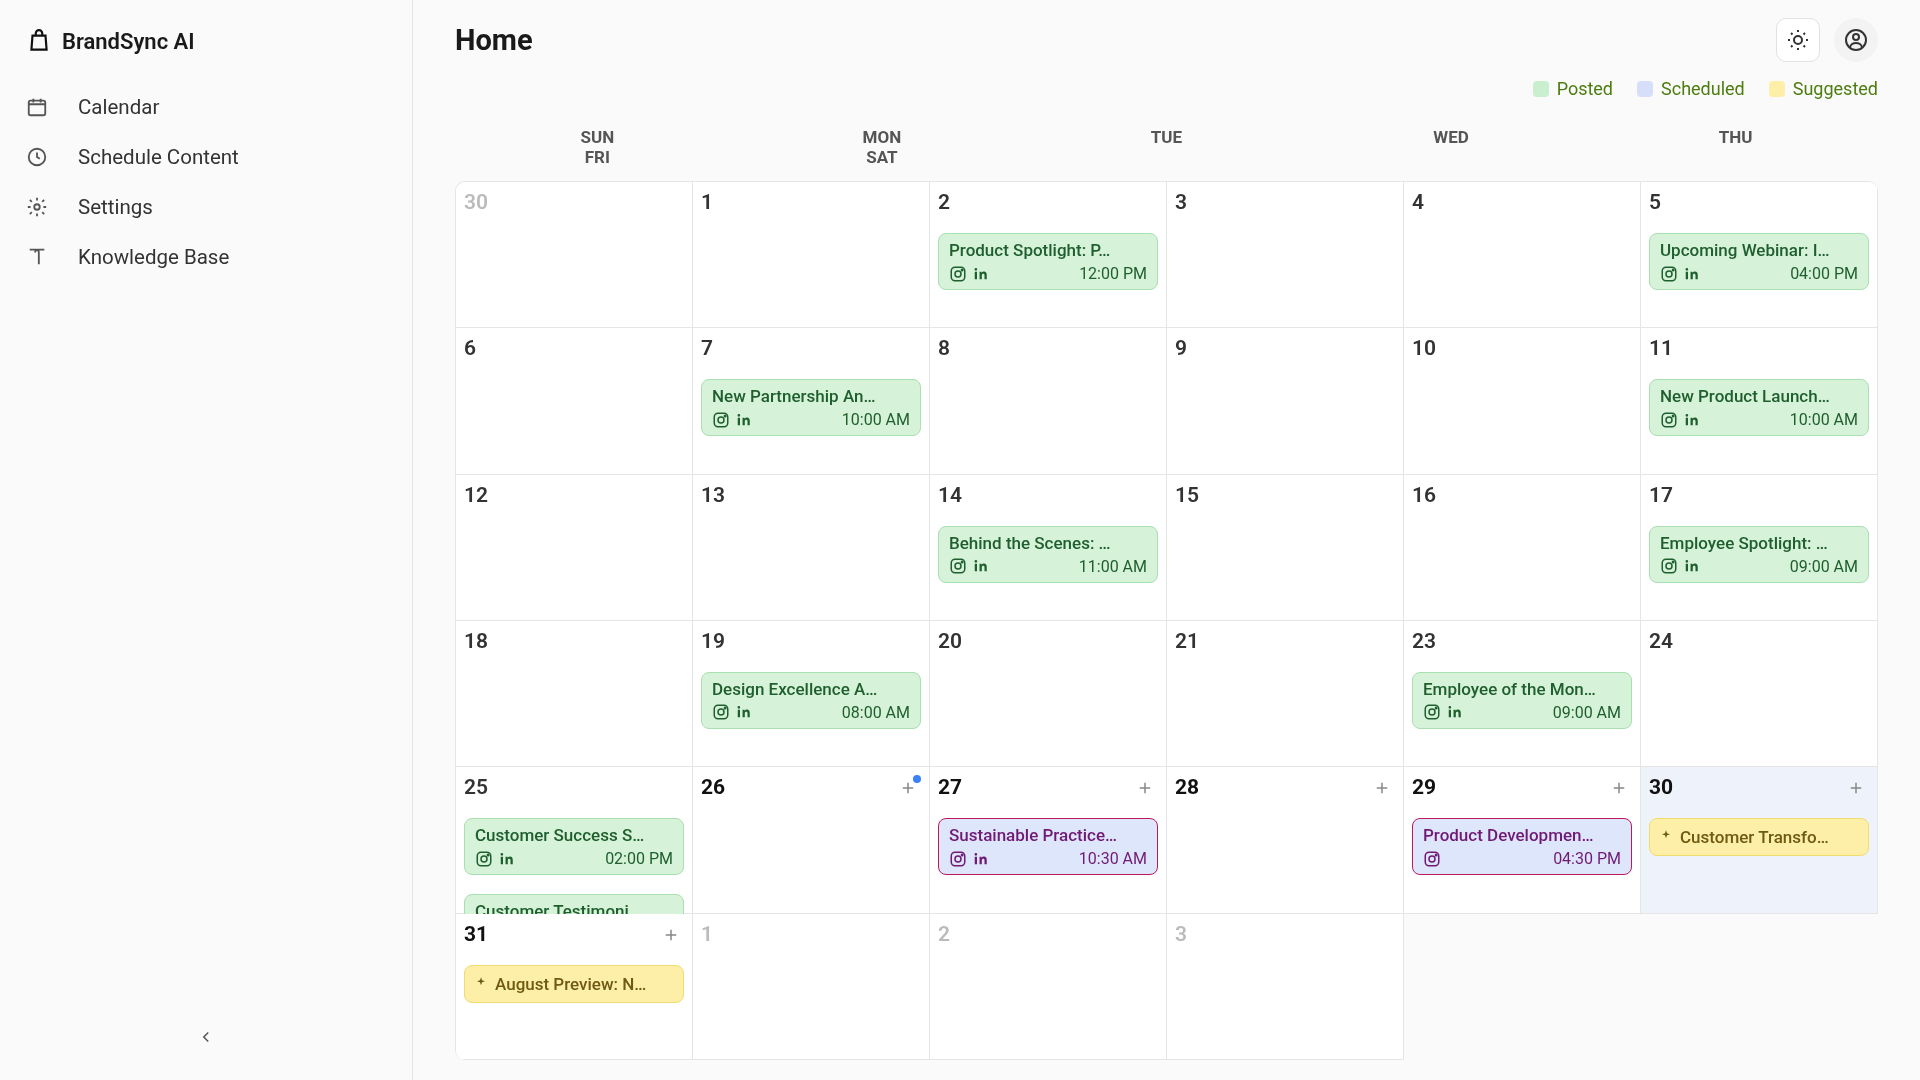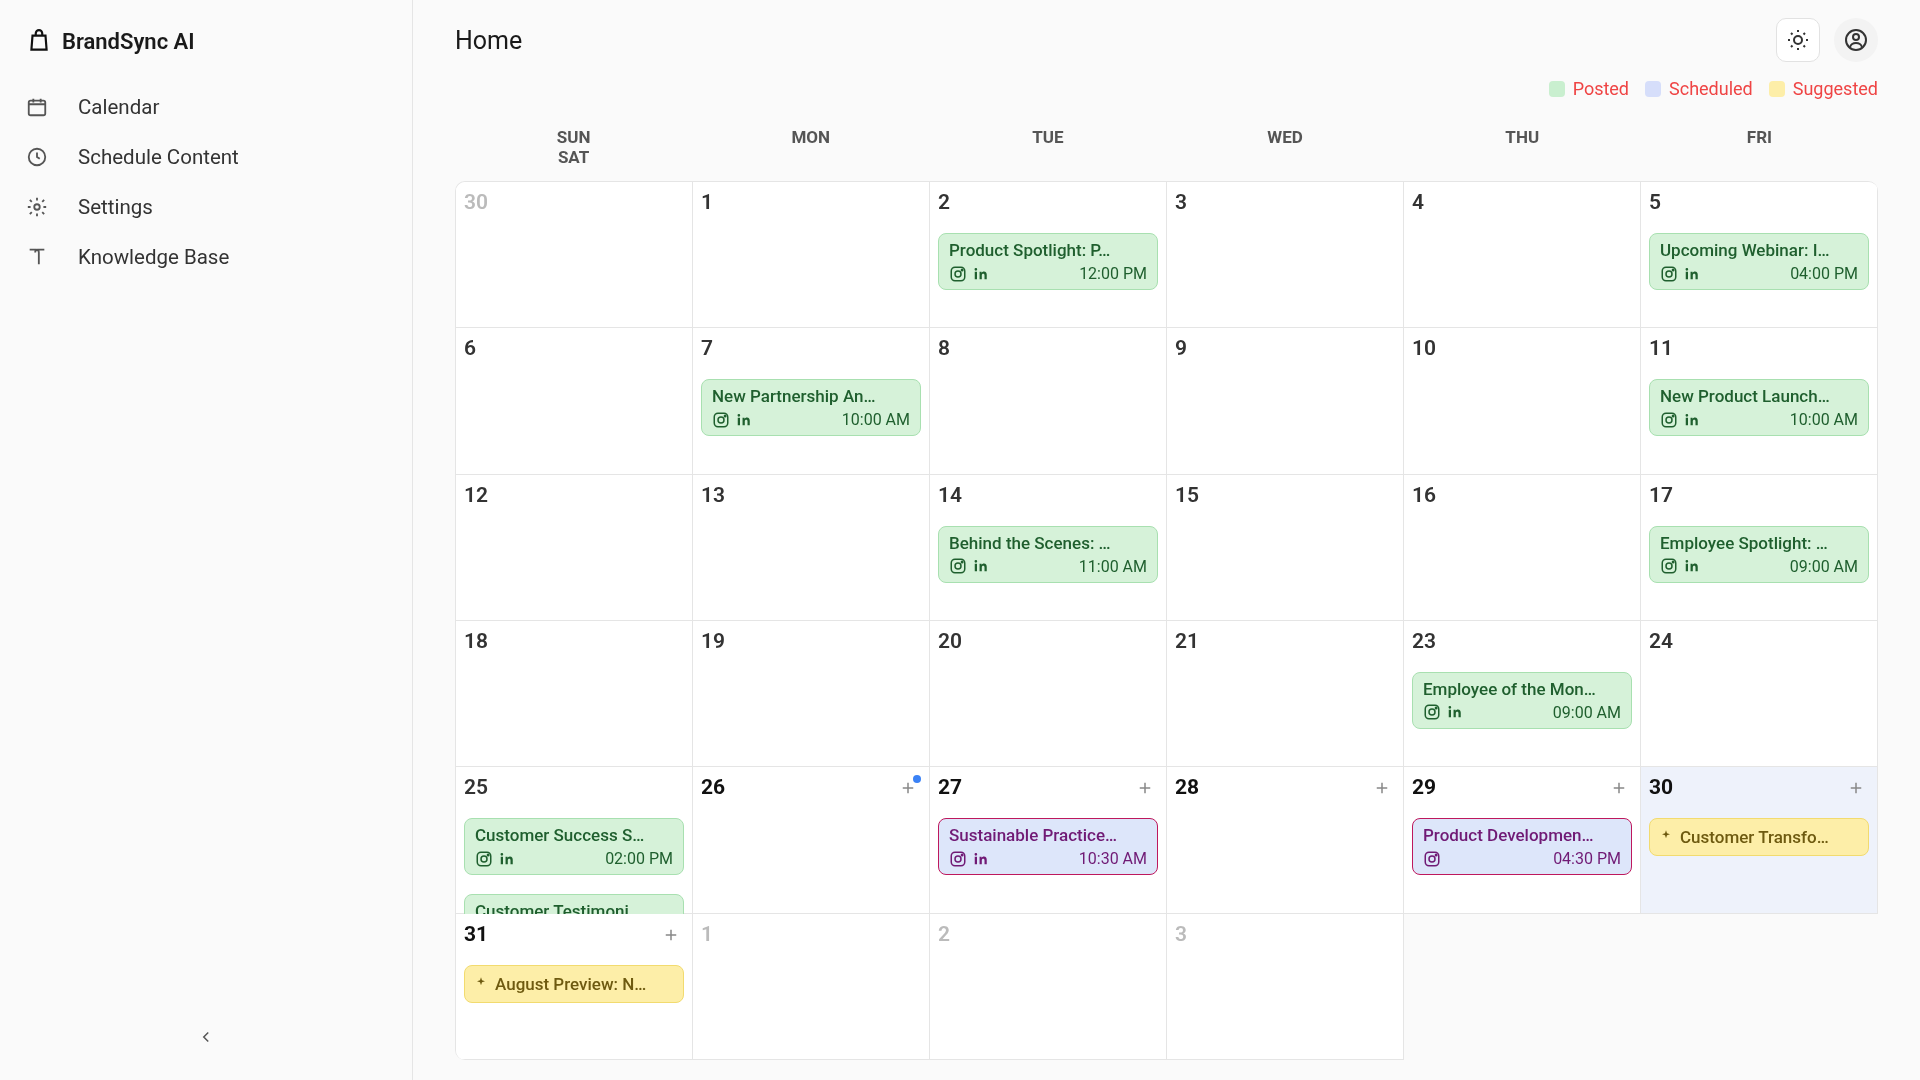--- a/index.html
+++ b/index.html
@@ -50,44 +50,44 @@
   display: flex;
   flex-direction: column;
   padding: 18px 42px 0 42px;
 }
 .topbar {
   display: flex;
   align-items: center;
   justify-content: space-between;
   padding-bottom: 8px;
 }
-.page-title { font-size: 25px; font-weight: 400; }
+.page-title { font-size: 29px; font-weight: 700; }
 .top-actions { display: flex; align-items: center; gap: 14px; }
 .icon-btn {
   width: 44px; height: 44px;
   border: 1px solid #e2e2e2;
   border-radius: 10px;
   background: #fff;
   display: flex; align-items: center; justify-content: center;
   cursor: pointer;
 }
 .icon-btn.user { background: #f3f3f3; border-radius: 50%; border: none; }
 .legend {
   display: flex;
   justify-content: flex-end;
-  gap: 16px;
+  gap: 24px;
   padding: 8px 0 14px 0;
   font-size: 18px;
-  color: #ef4444;
+  color: #4d7c0f;
 }
 .legend-item { display: flex; align-items: center; gap: 8px; }
 .legend-swatch { width: 16px; height: 16px; border-radius: 4px; }
 .cal-header {
   display: grid;
-  grid-template-columns: repeat(6, 1fr);
+  grid-template-columns: repeat(5, 1fr);
   text-align: center;
   font-size: 17px;
   font-weight: 700;
   color: #555;
   padding: 14px 0;
 }
 .cal-grid {
   display: grid;
   grid-template-columns: repeat(6, 1fr);
   grid-template-rows: repeat(6, 1fr);
@@ -397,20 +397,36 @@
             </div>
             <span>09:00 AM</span>
           </div>
         </div>
       </div>
       <div class="cell current">
         <div class="daynum">18</div>
       </div>
       <div class="cell current">
         <div class="daynum">19</div>
+        <div class="event ev-posted">
+          <div class="event-title">Design Excellence A…</div>
+          <div class="event-meta">
+            <div class="event-icons">
+              <svg class="soc-icon" viewBox="0 0 24 24" fill="none" stroke="currentColor" stroke-width="2">
+                <rect x="3" y="3" width="18" height="18" rx="5"></rect>
+                <circle cx="12" cy="12" r="4"></circle>
+                <circle cx="17.5" cy="6.5" r="1" fill="currentColor"></circle>
+              </svg>
+              <svg class="soc-icon" viewBox="0 0 24 24" fill="currentColor">
+                <path d="M5 9h3v10H5zM6.5 4A1.8 1.8 0 1 1 6.5 7.6 1.8 1.8 0 0 1 6.5 4zM11 9h3v1.5c.6-1 1.8-1.8 3.3-1.8 2.6 0 3.7 1.7 3.7 4.3V19h-3v-5c0-1.3-.5-2.2-1.7-2.2-1 0-1.6.7-1.9 1.4V19h-3V9z"></path>
+              </svg>
+            </div>
+            <span>08:00 AM</span>
+          </div>
+        </div>
       </div>
       <div class="cell current">
         <div class="daynum">20</div>
       </div>
       <div class="cell current">
         <div class="daynum">21</div>
       </div>
       <div class="cell current">
         <div class="daynum">23</div>
         <div class="event ev-posted">

